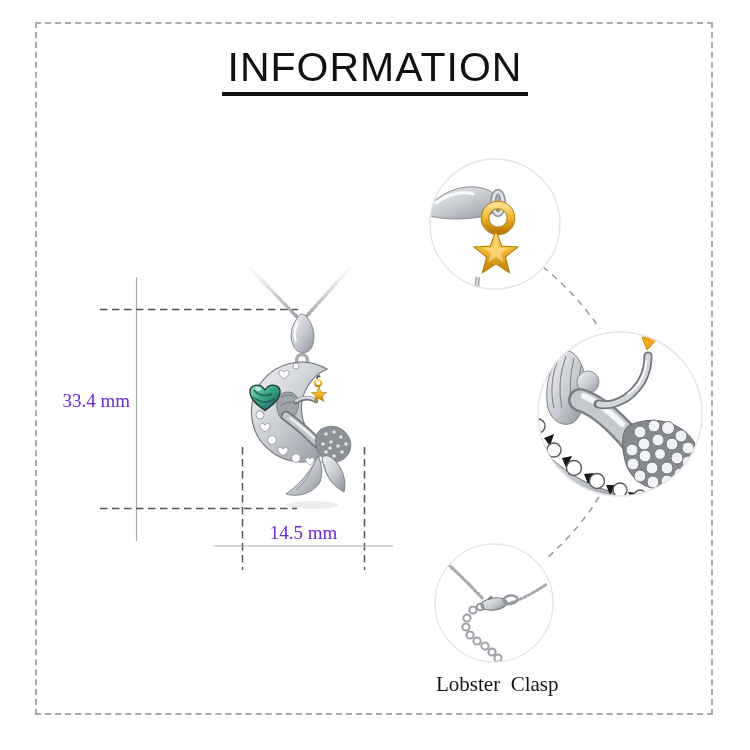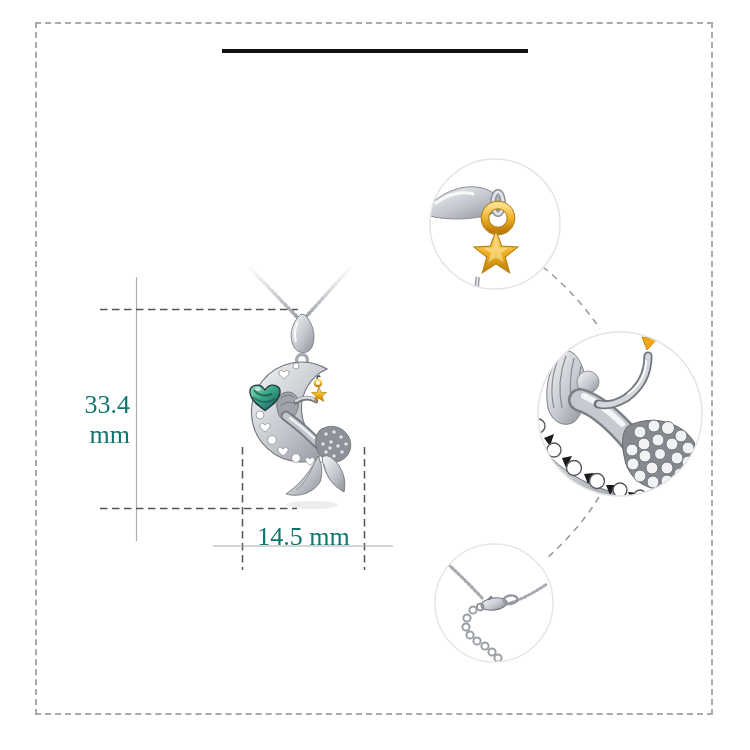--- a/index.html
+++ b/index.html
@@ -5,35 +5,36 @@
   html,body{margin:0;padding:0;background:#fff;}
   .page{position:relative;width:750px;height:750px;background:#fff;overflow:hidden;
         font-family:"Liberation Sans",sans-serif;color:#111;}
   .frame{position:absolute;left:35px;top:22px;width:678px;height:693px;
          border:2px dashed #aaa;box-sizing:border-box;}
   .header{position:absolute;left:35px;top:46px;width:680px;text-align:center;}
   .title{font-size:41px;letter-spacing:1px;line-height:1.05;font-weight:400;margin:0;}
   .title-underline{width:306px;height:4px;background:#111;margin:3px auto 7px auto;}
   .subtitle{font-size:29px;font-weight:400;margin:0;}
   .serif{font-family:"Liberation Serif",serif;}
-  .dim{position:absolute;font-size:26px;color:#0f766e;}
+  .dim{position:absolute;font-size:19px;color:#6d28d9;}
   .dim.center{text-align:center;}
   .dim.right{text-align:right;}
   .clasp-label{position:absolute;left:436px;top:672px;font-size:21px;white-space:pre;color:#151515;}
   svg{position:absolute;}
   .abs{position:absolute;}
 </style>
 </head>
 <body>
 
 <div class="page">
 
   <div class="frame"></div>
 
   <div class="header">
+    <h1 class="title">INFORMATION</h1>
     <div class="title-underline"></div>
   </div>
 
   <svg class="abs" style="left:220px;top:262px;" width="180" height="252" viewBox="0 0 180 252">
     <defs>
       <linearGradient id="silverP" x1="0" y1="0" x2="1" y2="1">
         <stop offset="0" stop-color="#f4f5f7"></stop>
           <stop offset="0.55" stop-color="#c3c7cd"></stop>
           <stop offset="1" stop-color="#8d9198"></stop>
       </linearGradient>
@@ -265,14 +266,15 @@
         <circle cx="59" cy="110" r="3.6"></circle>
           <circle cx="65" cy="116" r="3.6"></circle>
       </g>
     </g>
     <circle cx="61" cy="61" r="59" fill="none" stroke="#e6e6e8" stroke-width="1.5"></circle>
   </svg>
 
   <div class="dim right serif" style="left:46px;top:390px;width:84px;">33.4 mm</div>
   <div class="dim center serif" style="left:242px;top:522px;width:123px;">14.5 mm</div>
 
+  <div class="clasp-label serif">Lobster  Clasp</div>
 
 </div>
 
 </body></html>

